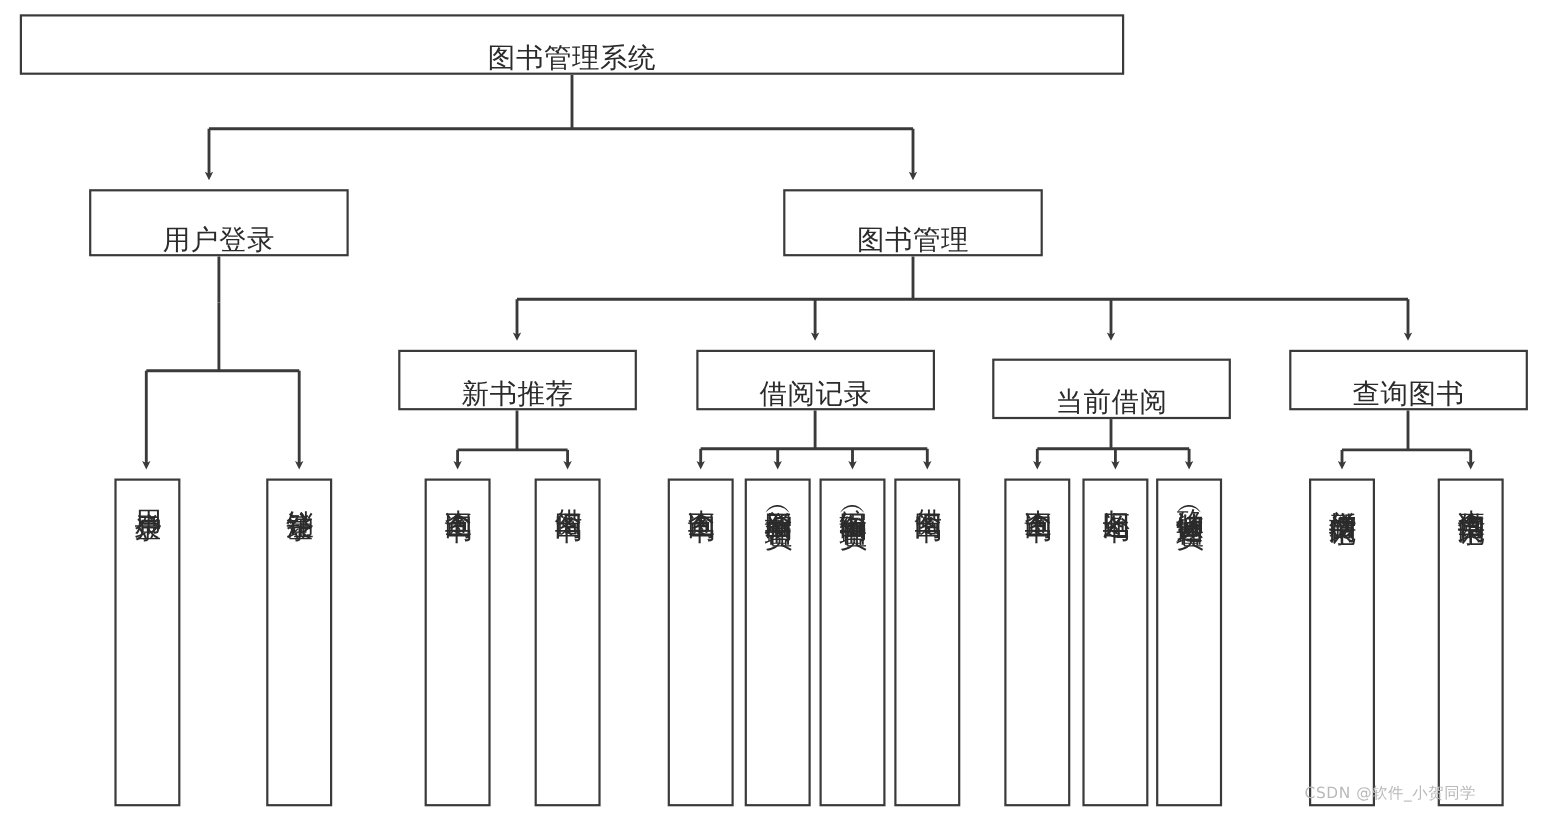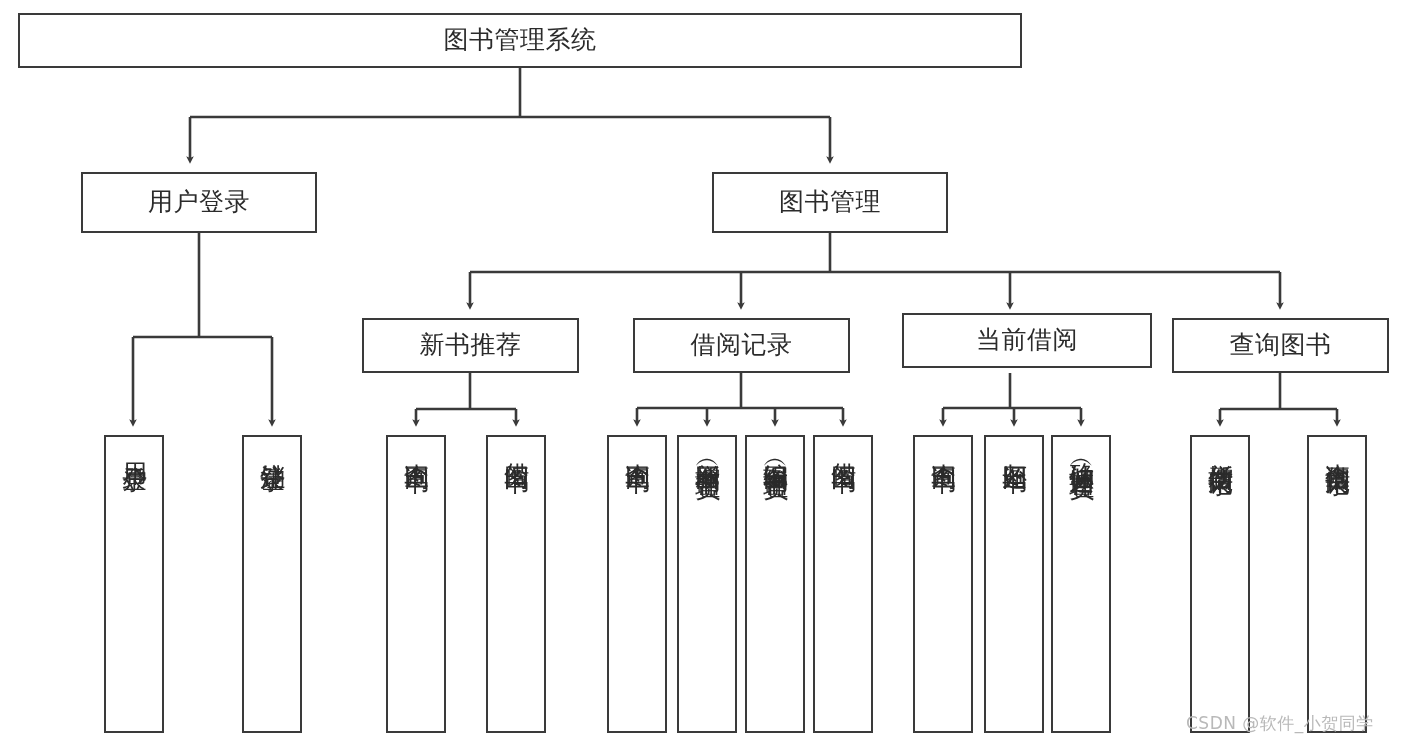--- a/index.html
+++ b/index.html
@@ -26,21 +26,21 @@
     width: 1405px;
     height: 747px;
     pointer-events: none;
   }
   .node {
     position: absolute;
     box-sizing: border-box;
     background: #ffffff;
     border: 2.5px solid #3a3a3a;
     display: flex;
-    align-items: center;
+    align-items: flex-end;
     justify-content: center;
     overflow: hidden;
   }
   .node .label {
     color: #2b2b2b;
     text-align: center;
     line-height: 1.05;
     letter-spacing: 0.5px;
     white-space: nowrap;
   }
@@ -59,21 +59,21 @@
     writing-mode: vertical-rl;
     text-orientation: upright;
     font-size: 25px;
     line-height: 1.22;
     letter-spacing: 2px;
   }
   .watermark {
     position: absolute;
     left: 1186px;
     top: 712px;
-    font-size: 17px;
+    font-size: 14px;
     color: #b9b9b9;
     white-space: nowrap;
     letter-spacing: 0.5px;
   }
 </style>
 </head>
 <body>
 
 <div id="diagram-root">
 
@@ -139,21 +139,21 @@
   <div class="node horizontal" style="left:712px; top:172px; width:236px; height:61px;">
     <span class="label">图书管理</span>
   </div>
 
   <div class="node horizontal" style="left:362px; top:318px; width:217px; height:55px;">
     <span class="label">新书推荐</span>
   </div>
   <div class="node horizontal" style="left:633px; top:318px; width:217px; height:55px;">
     <span class="label">借阅记录</span>
   </div>
-  <div class="node horizontal" style="left:902px; top:313px; width:250px; height:55px;">
+  <div class="node horizontal" style="left:902px; top:326px; width:217px; height:55px;">
     <span class="label">当前借阅</span>
   </div>
   <div class="node horizontal" style="left:1172px; top:318px; width:217px; height:55px;">
     <span class="label">查询图书</span>
   </div>
 
   <div class="node vertical" style="left:104px; top:435px; width:60px; height:298px;">
     <span class="label">用户登录</span>
   </div>
   <div class="node vertical" style="left:242px; top:435px; width:60px; height:298px;">

